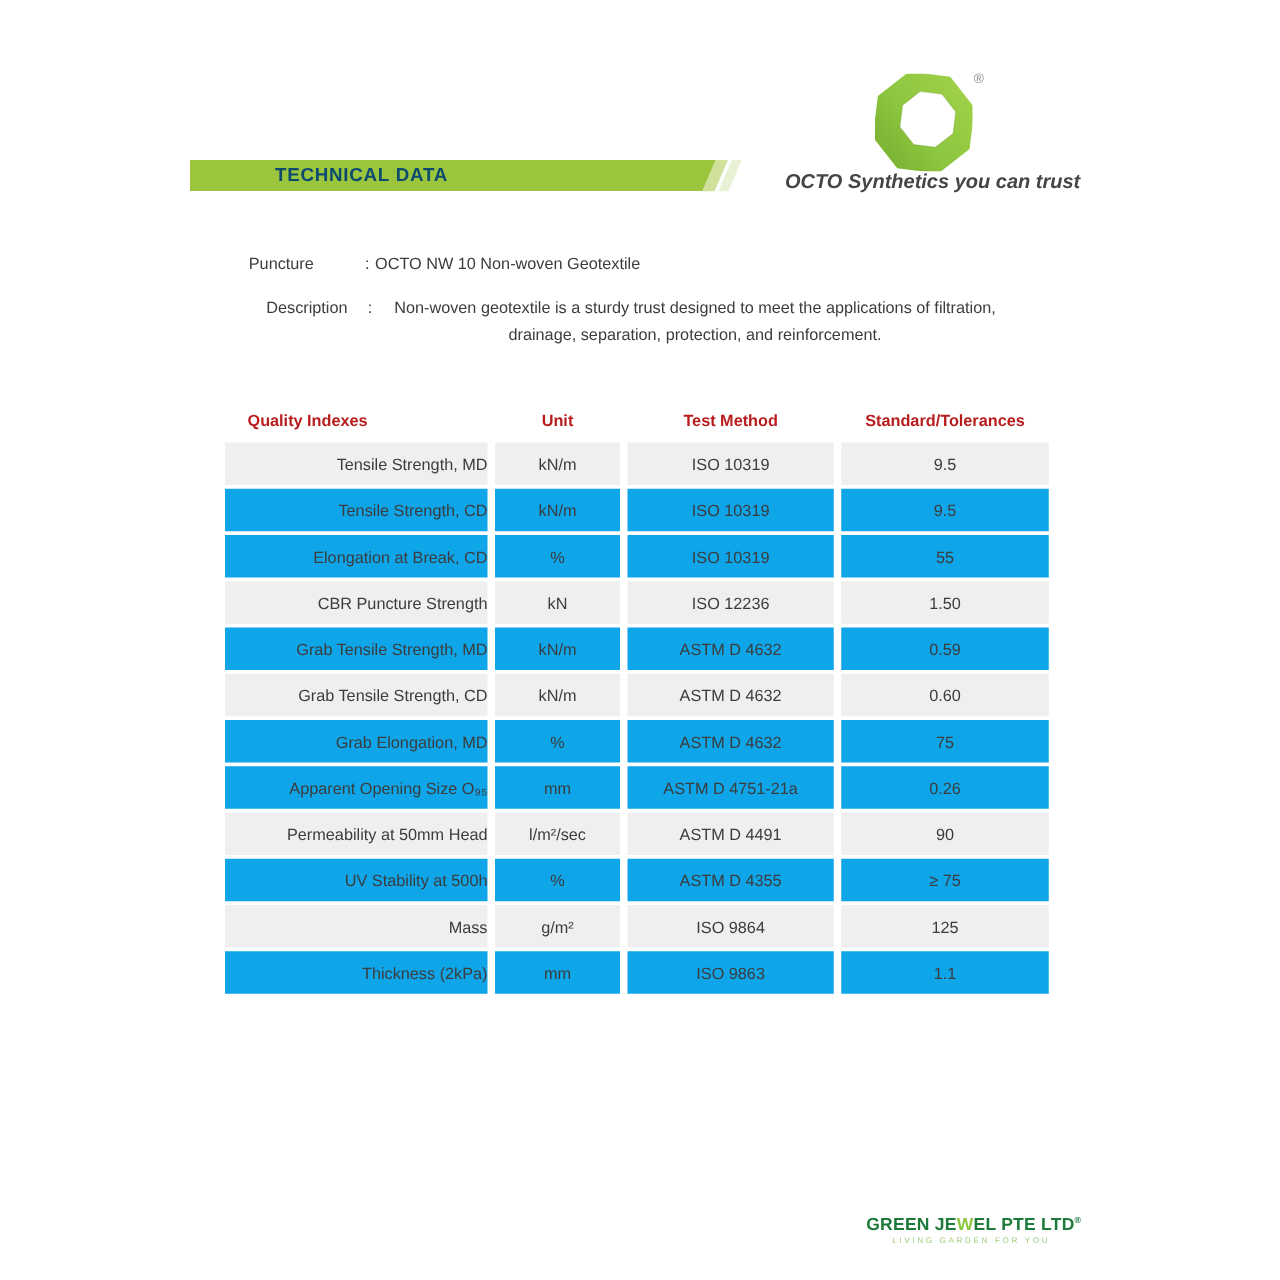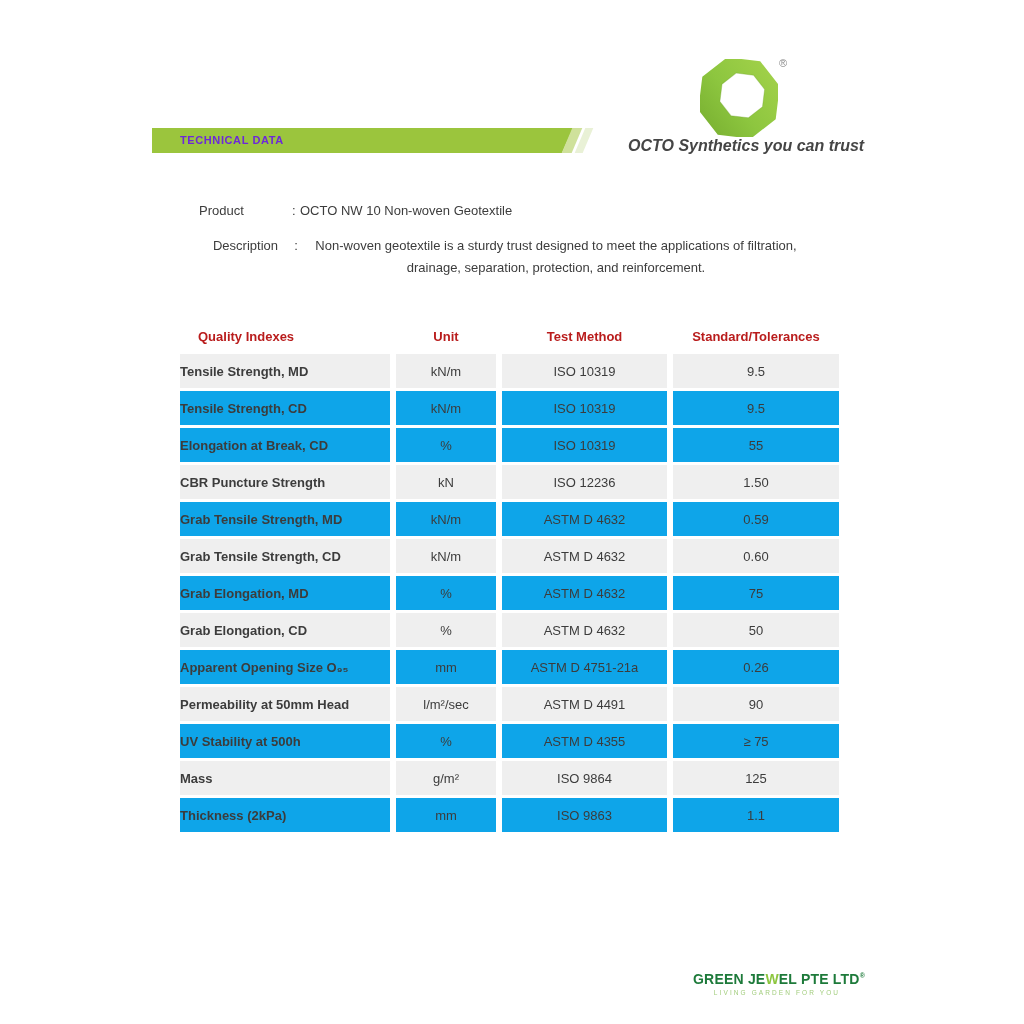--- a/index.html
+++ b/index.html
@@ -7,22 +7,22 @@
     position:relative;width:1024px;height:1024px;background:#ffffff;overflow:hidden;
     font-family:"Liberation Sans","DejaVu Sans",sans-serif;color:#3c3c3c;
   }
   
   .banner{
     position:absolute;left:152px;top:128px;width:421px;height:25px;
     background:#9bc53d;
     clip-path:polygon(0 0,100% 0,calc(100% - 11px) 100%,0 100%);
   }
   .banner-label{
-    display:block;line-height:25px;padding-left:28px;
-    color:#6d28d9;font-weight:bold;font-size:11px;letter-spacing:.6px;
+    display:block;line-height:25px;padding-left:68px;
+    color:#0c4a6e;font-weight:bold;font-size:15px;letter-spacing:.6px;
   }
   .banner-stripe-1{
     position:absolute;left:567px;top:128px;width:10px;height:25px;
     background:#cfe19b;transform:skewX(-23deg);
   }
   .banner-stripe-2{
     position:absolute;left:580px;top:128px;width:8px;height:25px;
     background:#e9f1d6;transform:skewX(-23deg);
   }
   
@@ -51,21 +51,21 @@
   .spec-table col.c3{width:165px;}
   .spec-table col.c4{width:166px;}
   .spec-table th{
     height:30px;font-size:13px;font-weight:bold;color:#b91c1c;
     text-align:center;vertical-align:middle;background:transparent;padding:0;
   }
   .spec-table th:first-child{text-align:left;padding-left:18px;}
   .spec-table td{
     height:34px;text-align:center;vertical-align:middle;color:#3c3c3c;padding:0;
   }
-  .spec-table td:first-child{text-align:left;font-weight:bold;}
+  .spec-table td:first-child{text-align:right;padding-left:18px;}
   .spec-table tr.shaded td{background:#efefef;}
   .spec-table tr.plain td{background:#0ea5e9;}
   
   .footer-logo{position:absolute;left:693px;top:971px;width:168px;text-align:center;}
   .company-name{
     font-size:14px;font-weight:800;letter-spacing:.2px;color:#1d7a3a;white-space:nowrap;
   }
   .company-name .w-leaf{color:#8dc63f;}
   .company-name sup{font-size:7px;color:#1d7a3a;}
   .company-tagline{
@@ -94,21 +94,21 @@
     <g transform="rotate(7 40 40)">
       <path fill="url(#octg)" fill-rule="evenodd" d="M23,0 L57,0 L80,23 L80,57 L57,80 L23,80 L0,57 L0,23 Z
            M34,15 L52,15 L65,28 L65,46 L52,59 L34,59 L21,46 L21,28 Z"></path>
       <path fill="none" stroke="#6fa42c" stroke-width="1" opacity="0.35" d="M34,15 L52,15 L65,28 L65,46 L52,59 L34,59 L21,46 L21,28 Z"></path>
     </g>
   </svg>
   <span class="logo-reg">®</span>
   <div class="brand-line">OCTO Synthetics you can trust</div>
 
   <div class="info-row" id="product-row">
-    <span class="label">Product</span>
+    <span class="label">Puncture</span>
     <span class="colon">:</span>
     <span class="value">OCTO NW 10 Non-woven Geotextile</span>
   </div>
   <div class="info-row" id="description-row">
     <span class="label">Description</span>
     <span class="colon">:</span>
     <span class="value">Non-woven geotextile is a sturdy trust designed to meet the applications of filtration, drainage, separation, protection, and reinforcement.</span>
   </div>
 
   <table class="spec-table">
@@ -162,26 +162,20 @@
           <td>kN/m</td>
           <td>ASTM D 4632</td>
           <td>0.60</td>
         </tr>
         <tr class="plain">
           <td>Grab Elongation, MD</td>
           <td>%</td>
           <td>ASTM D 4632</td>
           <td>75</td>
         </tr>
-        <tr class="shaded">
-          <td>Grab Elongation, CD</td>
-          <td>%</td>
-          <td>ASTM D 4632</td>
-          <td>50</td>
-        </tr>
         <tr class="plain">
           <td>Apparent Opening Size O₉₅</td>
           <td>mm</td>
           <td>ASTM D 4751-21a</td>
           <td>0.26</td>
         </tr>
         <tr class="shaded">
           <td>Permeability at 50mm Head</td>
           <td>l/m²/sec</td>
           <td>ASTM D 4491</td>

